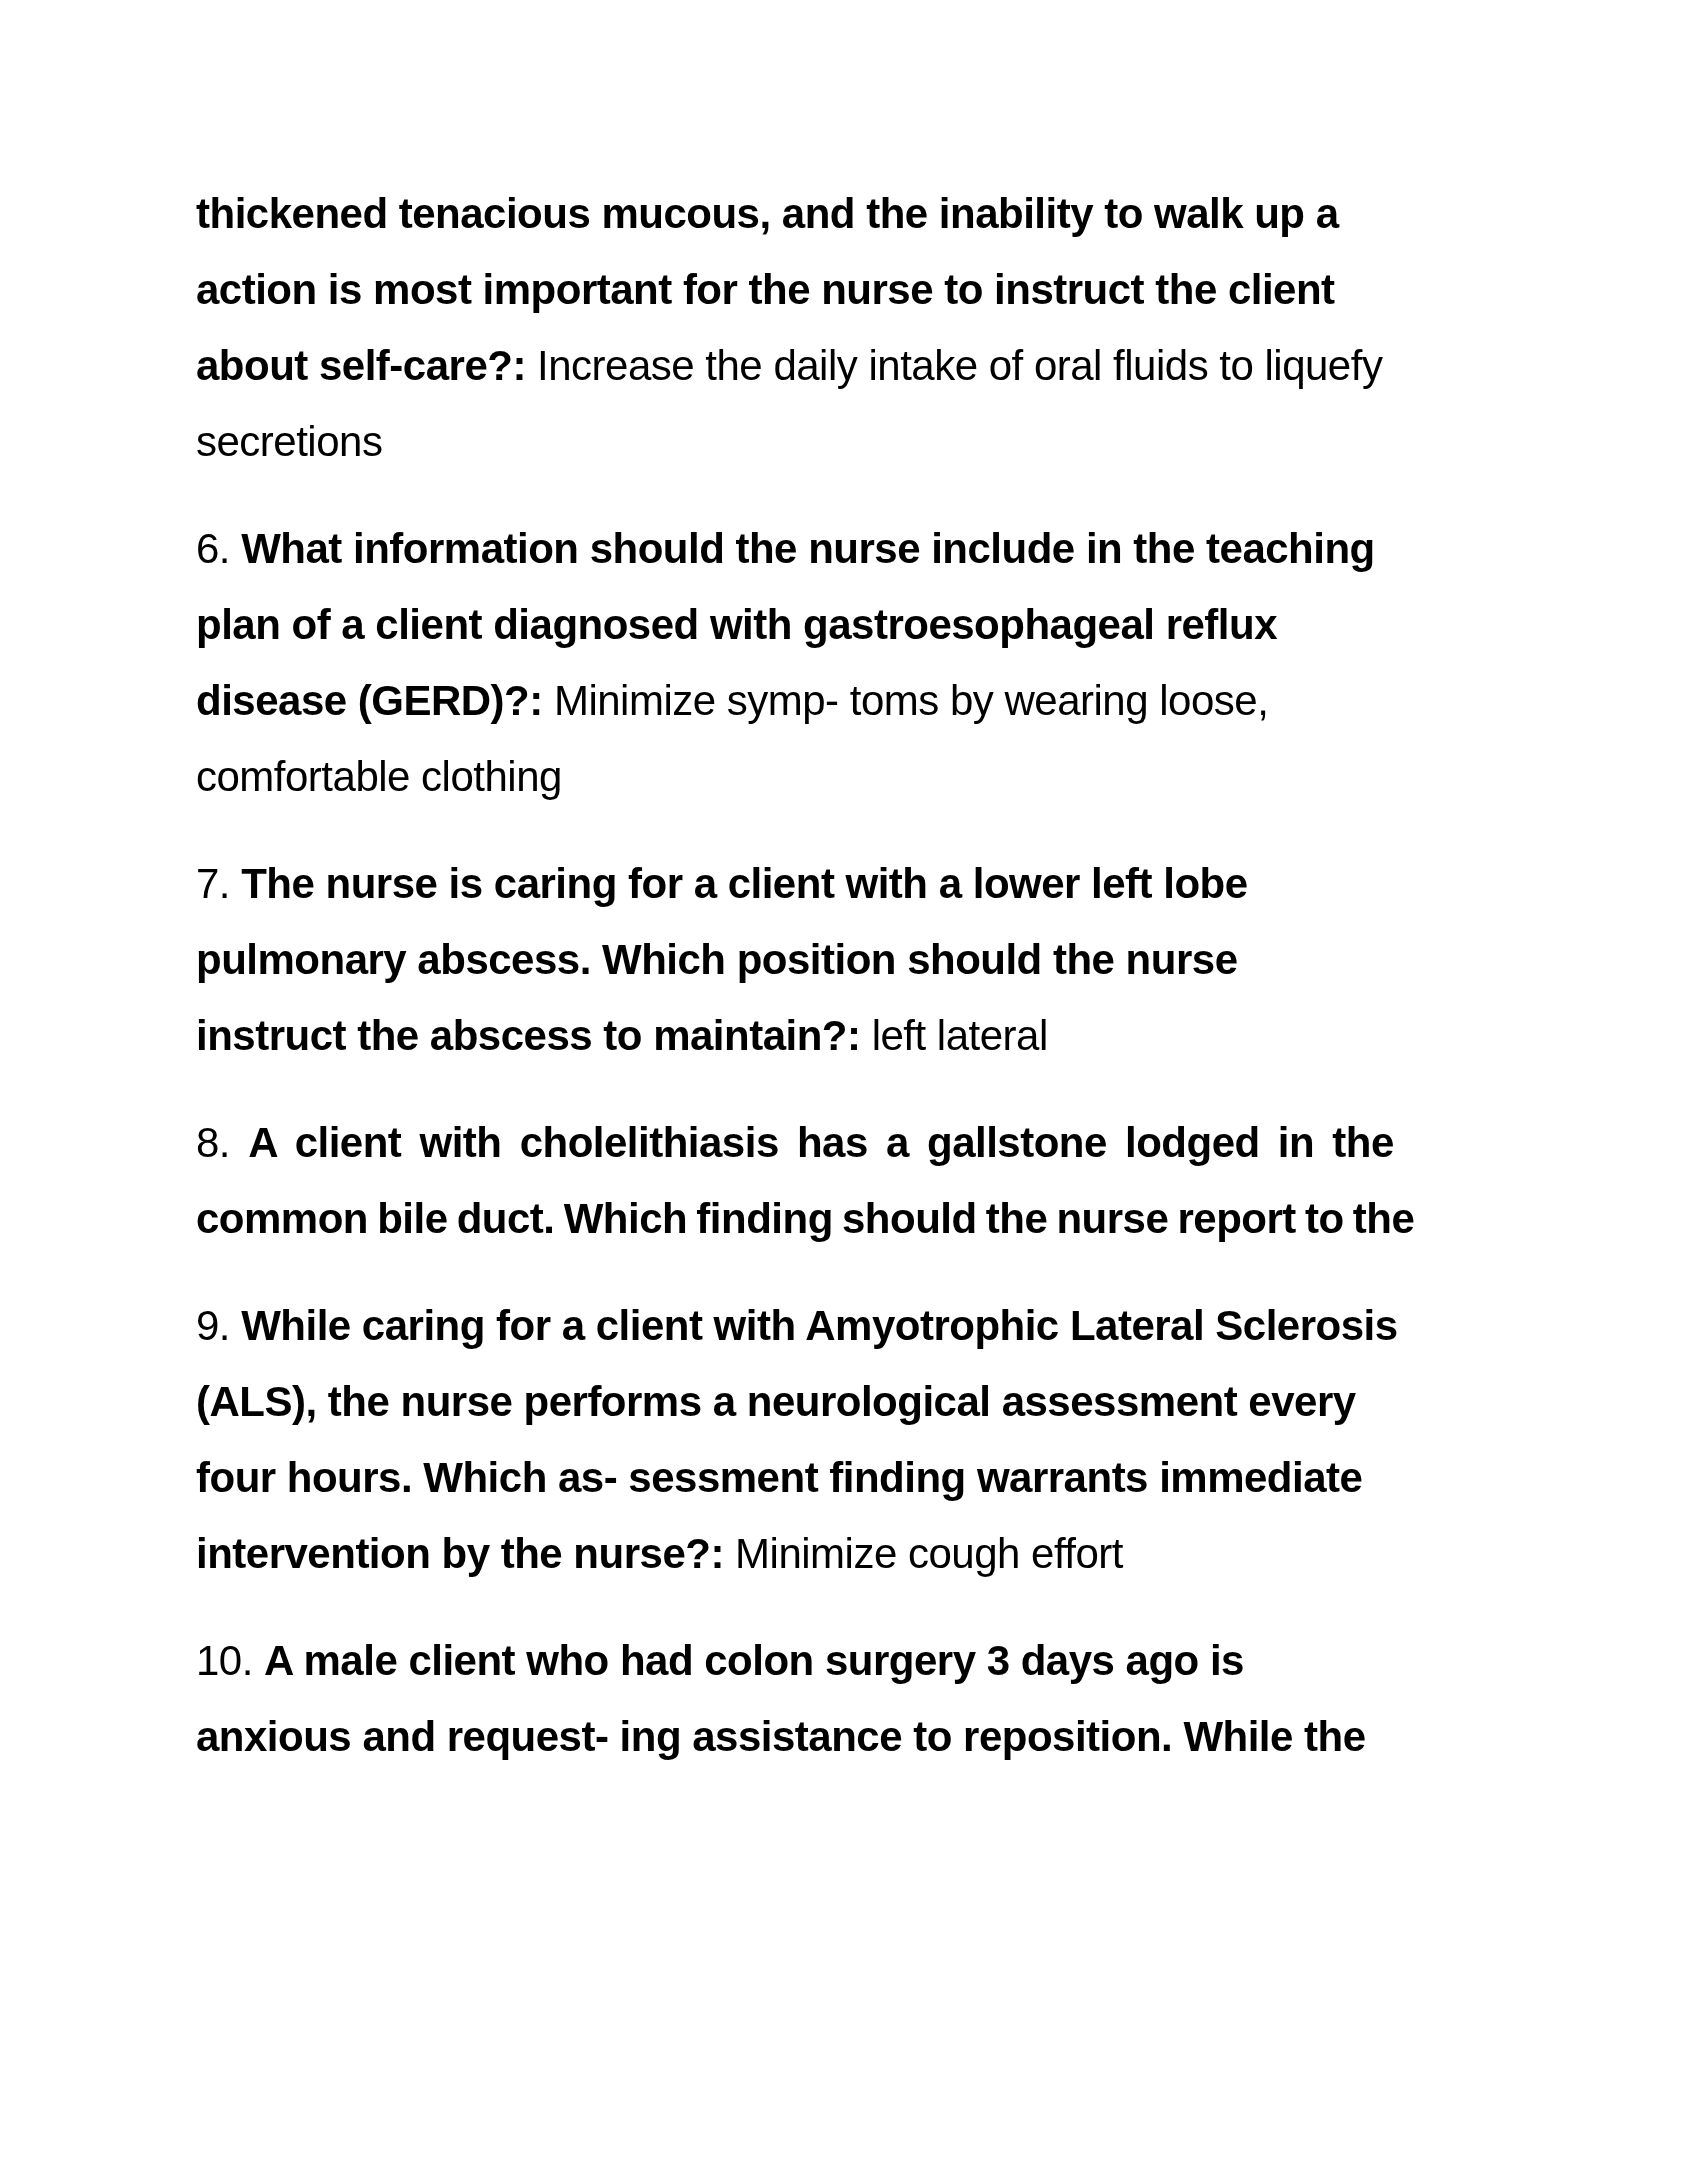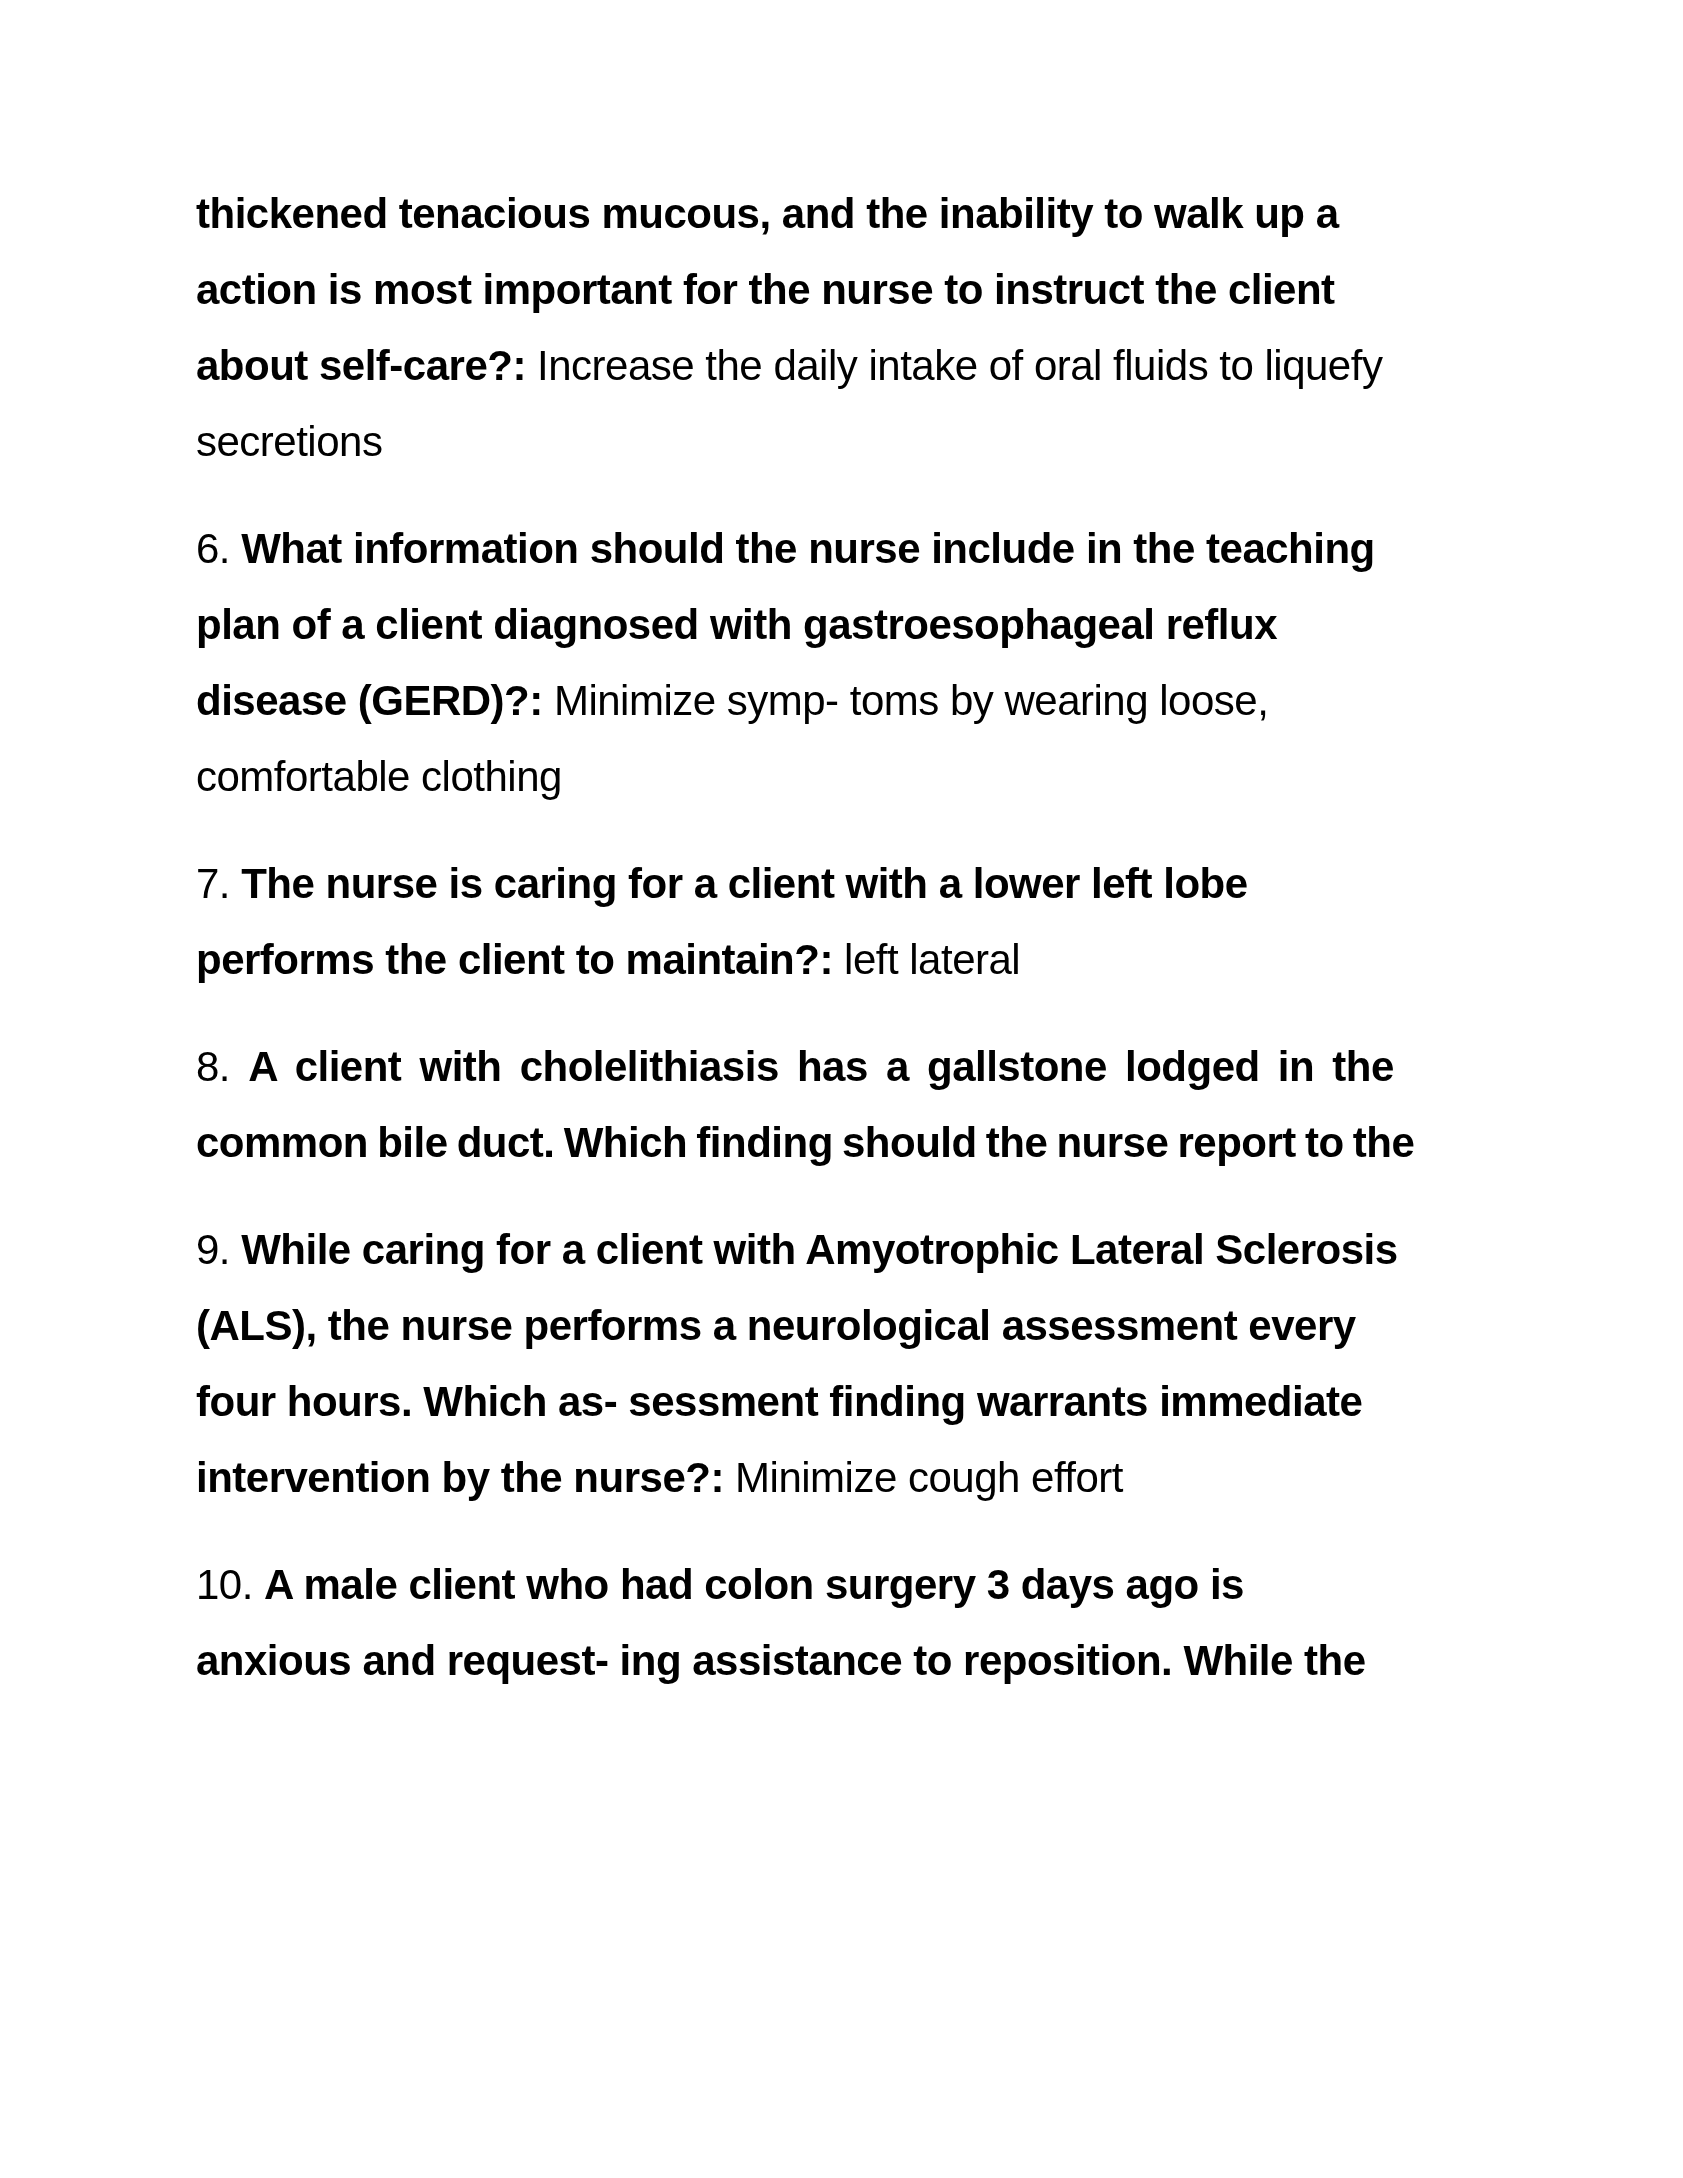--- a/index.html
+++ b/index.html
@@ -46,21 +46,22 @@
         <div class="line"><span class="seg-r">secretions</span></div>
       </div>
       <div class="para">
         <div class="line"><span class="seg-r">6. </span><span class="seg-b">What information should the nurse include in the teaching</span></div>
         <div class="line"><span class="seg-b">plan of a client diagnosed with gastroesophageal reflux</span></div>
         <div class="line"><span class="seg-b">disease (GERD)?: </span><span class="seg-r">Minimize symp- toms by wearing loose,</span></div>
         <div class="line"><span class="seg-r">comfortable clothing</span></div>
       </div>
       <div class="para">
         <div class="line"><span class="seg-r">7. </span><span class="seg-b">The nurse is caring for a client with a lower left lobe</span></div>
-        <div class="line"><span class="seg-b">performs the client to maintain?: </span><span class="seg-r">left lateral</span></div>
+        <div class="line"><span class="seg-b">pulmonary abscess. Which position should the nurse</span></div>
+        <div class="line"><span class="seg-b">instruct the abscess to maintain?: </span><span class="seg-r">left lateral</span></div>
       </div>
       <div class="para">
         <div class="line" style="word-spacing: 7px;"><span class="seg-r">8. </span><span class="seg-b">A client with cholelithiasis has a gallstone lodged in the</span></div>
         <div class="line" style="word-spacing: -2px;"><span class="seg-b">common bile duct. Which finding should the nurse report to the</span></div>
       </div>
       <div class="para">
         <div class="line"><span class="seg-r">9. </span><span class="seg-b">While caring for a client with Amyotrophic Lateral Sclerosis</span></div>
         <div class="line"><span class="seg-b">(ALS), the nurse performs a neurological assessment every</span></div>
         <div class="line"><span class="seg-b">four hours. Which as- sessment finding warrants immediate</span></div>
         <div class="line"><span class="seg-b">intervention by the nurse?: </span><span class="seg-r">Minimize cough effort</span></div>

